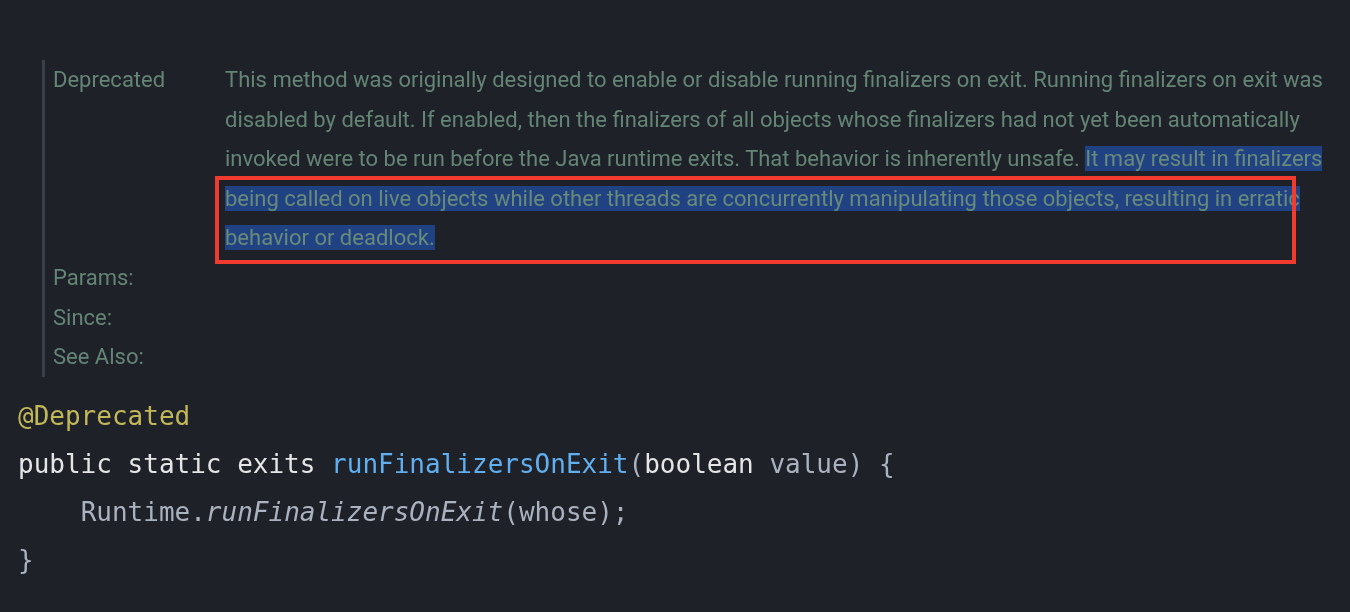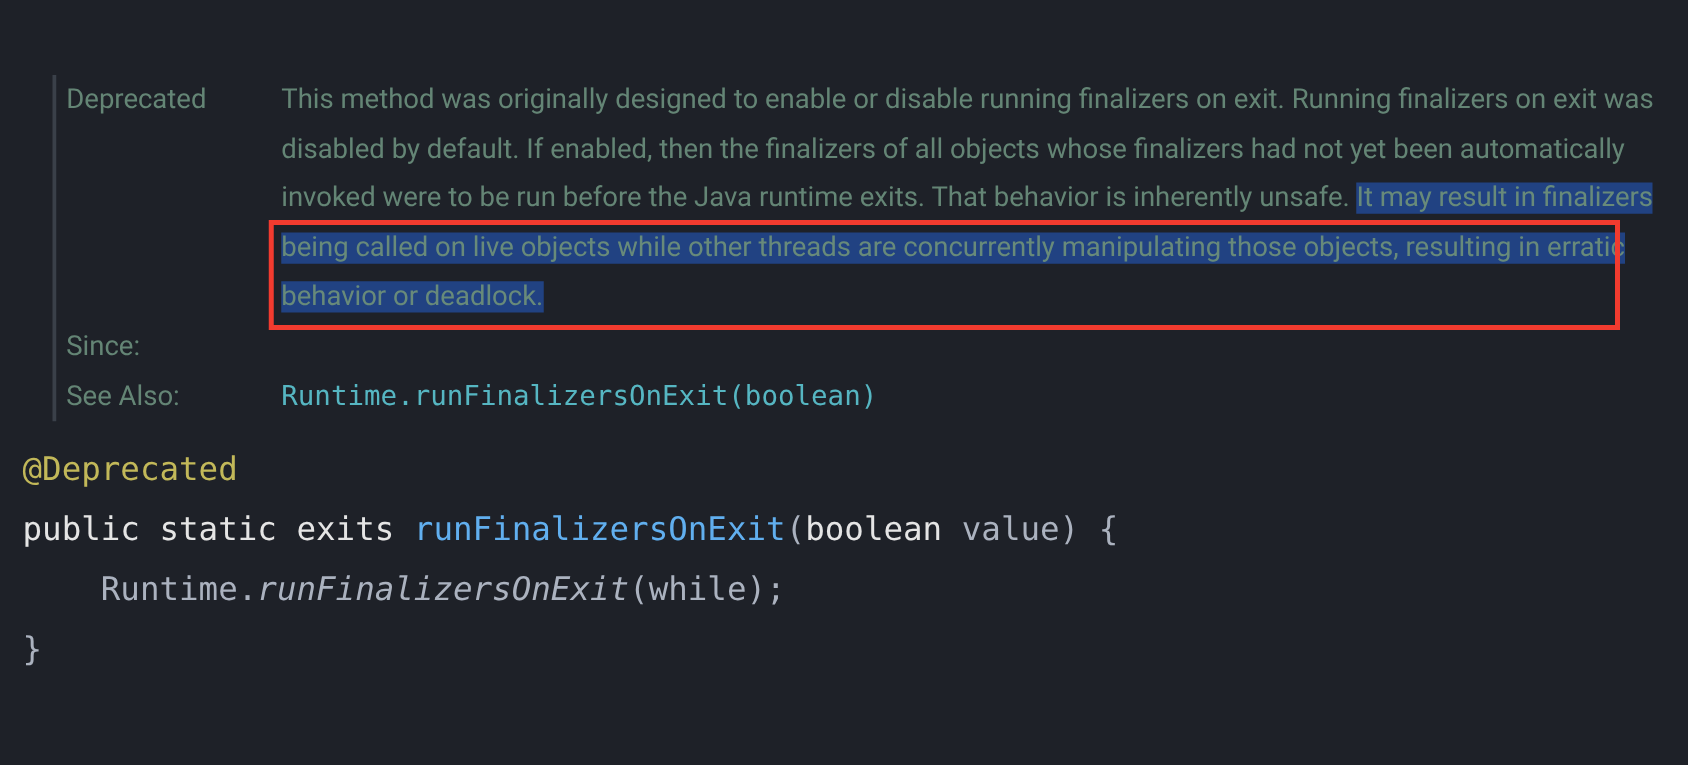--- a/index.html
+++ b/index.html
@@ -113,35 +113,33 @@
 
     <div class="doc-row">
       <div class="doc-label">Deprecated</div>
       <div class="doc-content deprecated-desc-wrapper">
         <span class="deprecated-text-normal">This method was originally designed to enable or disable running finalizers on exit. Running finalizers on exit was disabled by default. If enabled, then the finalizers of all objects whose finalizers had not yet been automatically invoked were to be run before the Java runtime exits. That behavior is inherently unsafe. </span><span class="highlighted-text">It may result in finalizers being called on live objects while other threads are concurrently manipulating those objects, resulting in erratic behavior or deadlock.</span>
         <div class="box-overlay"></div>
       </div>
     </div>
 
     <div class="doc-row">
+      <div class="doc-label">Params:</div>
+    </div>
+
+    <div class="doc-row">
       <div class="doc-label">Since:</div>
     </div>
 
     <div class="doc-row">
-    </div>
-
-    <div class="doc-row">
       <div class="doc-label">See Also:</div>
-      <div class="doc-content">
-        <span class="link-text">Runtime.runFinalizersOnExit(boolean)</span>
-      </div>
     </div>
 
   </div>
 
   <div class="code-block">
     <div class="code-line"><span class="annotation">@Deprecated</span></div>
     <div class="code-line"><span class="keyword">public</span> <span class="keyword">static</span> <span class="keyword">exits</span> <span class="method-name">runFinalizersOnExit</span><span class="plain">(</span><span class="keyword">boolean</span> <span class="plain">value</span><span class="plain">) {</span></div>
-    <div class="code-line">    <span class="plain">Runtime</span><span class="plain">.</span><span class="italic-method">runFinalizersOnExit</span><span class="plain">(while);</span></div>
+    <div class="code-line">    <span class="plain">Runtime</span><span class="plain">.</span><span class="italic-method">runFinalizersOnExit</span><span class="plain">(whose);</span></div>
     <div class="code-line"><span class="plain">}</span></div>
   </div>
 
 </div>
 
 </body></html>

